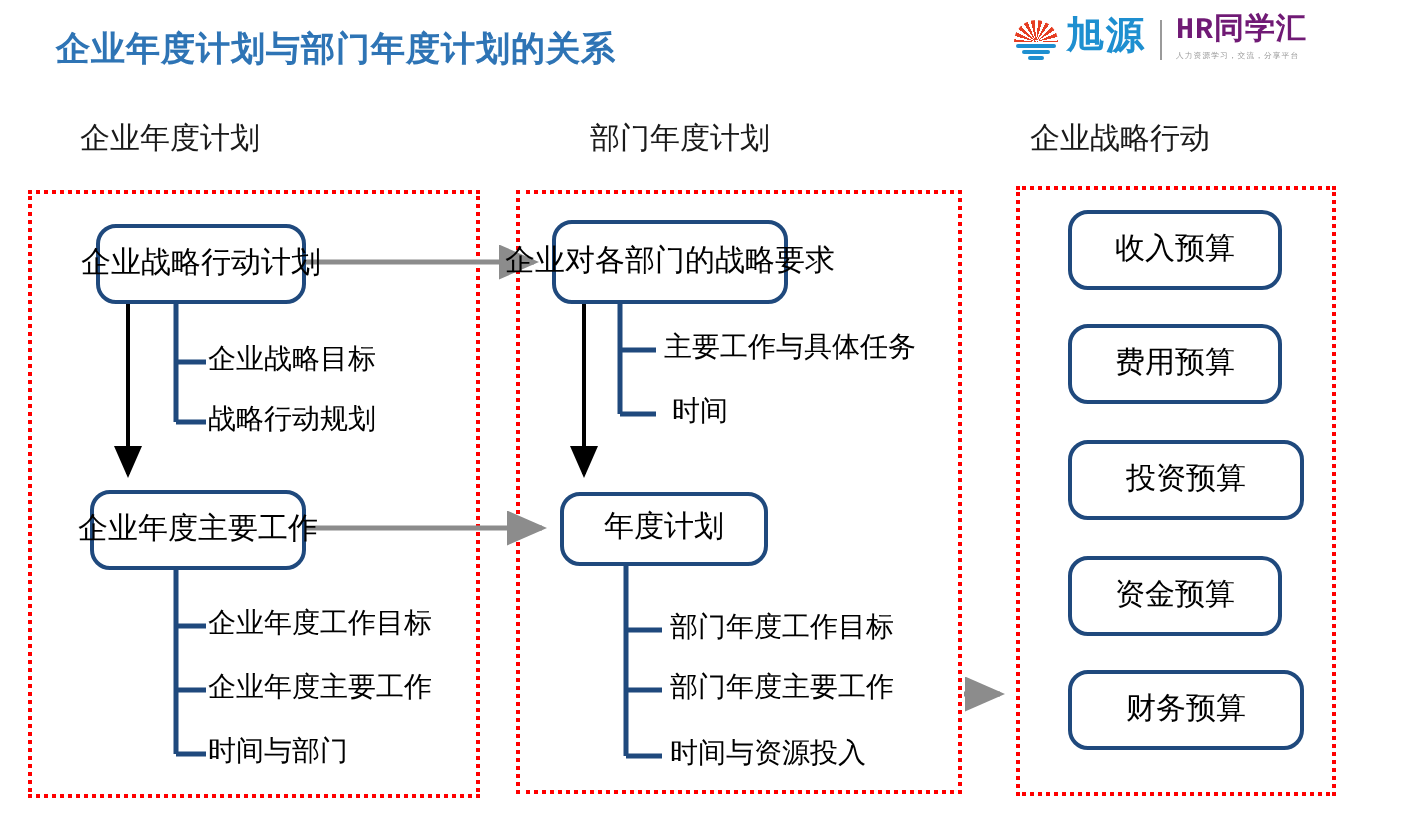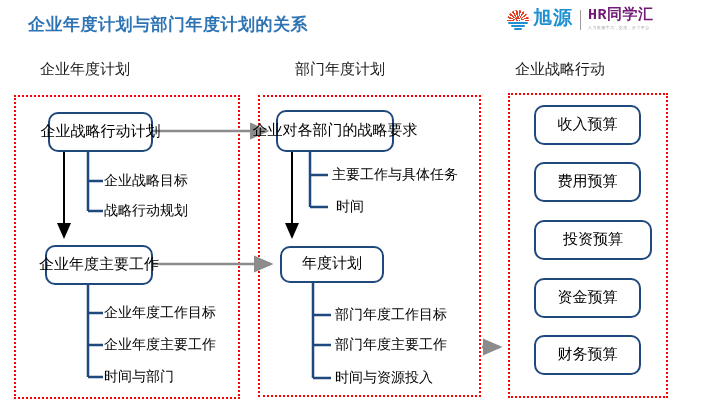--- a/index.html
+++ b/index.html
@@ -126,17 +126,17 @@
   </div>
   <div class="box" style="left:534px;top:162px;width:107px;height:40px;">
     <span>费用预算</span>
   </div>
   <div class="box" style="left:534px;top:220px;width:118px;height:40px;">
     <span>投资预算</span>
   </div>
   <div class="box" style="left:534px;top:278px;width:107px;height:40px;align-items:center;">
     <span>资金预算</span>
   </div>
-  <div class="box" style="left:534px;top:335px;width:107px;height:40px;">
+  <div class="box" style="left:534px;top:335px;width:118px;height:40px;">
     <span>财务预算</span>
   </div>
 
 </div>
 
 </body></html>

